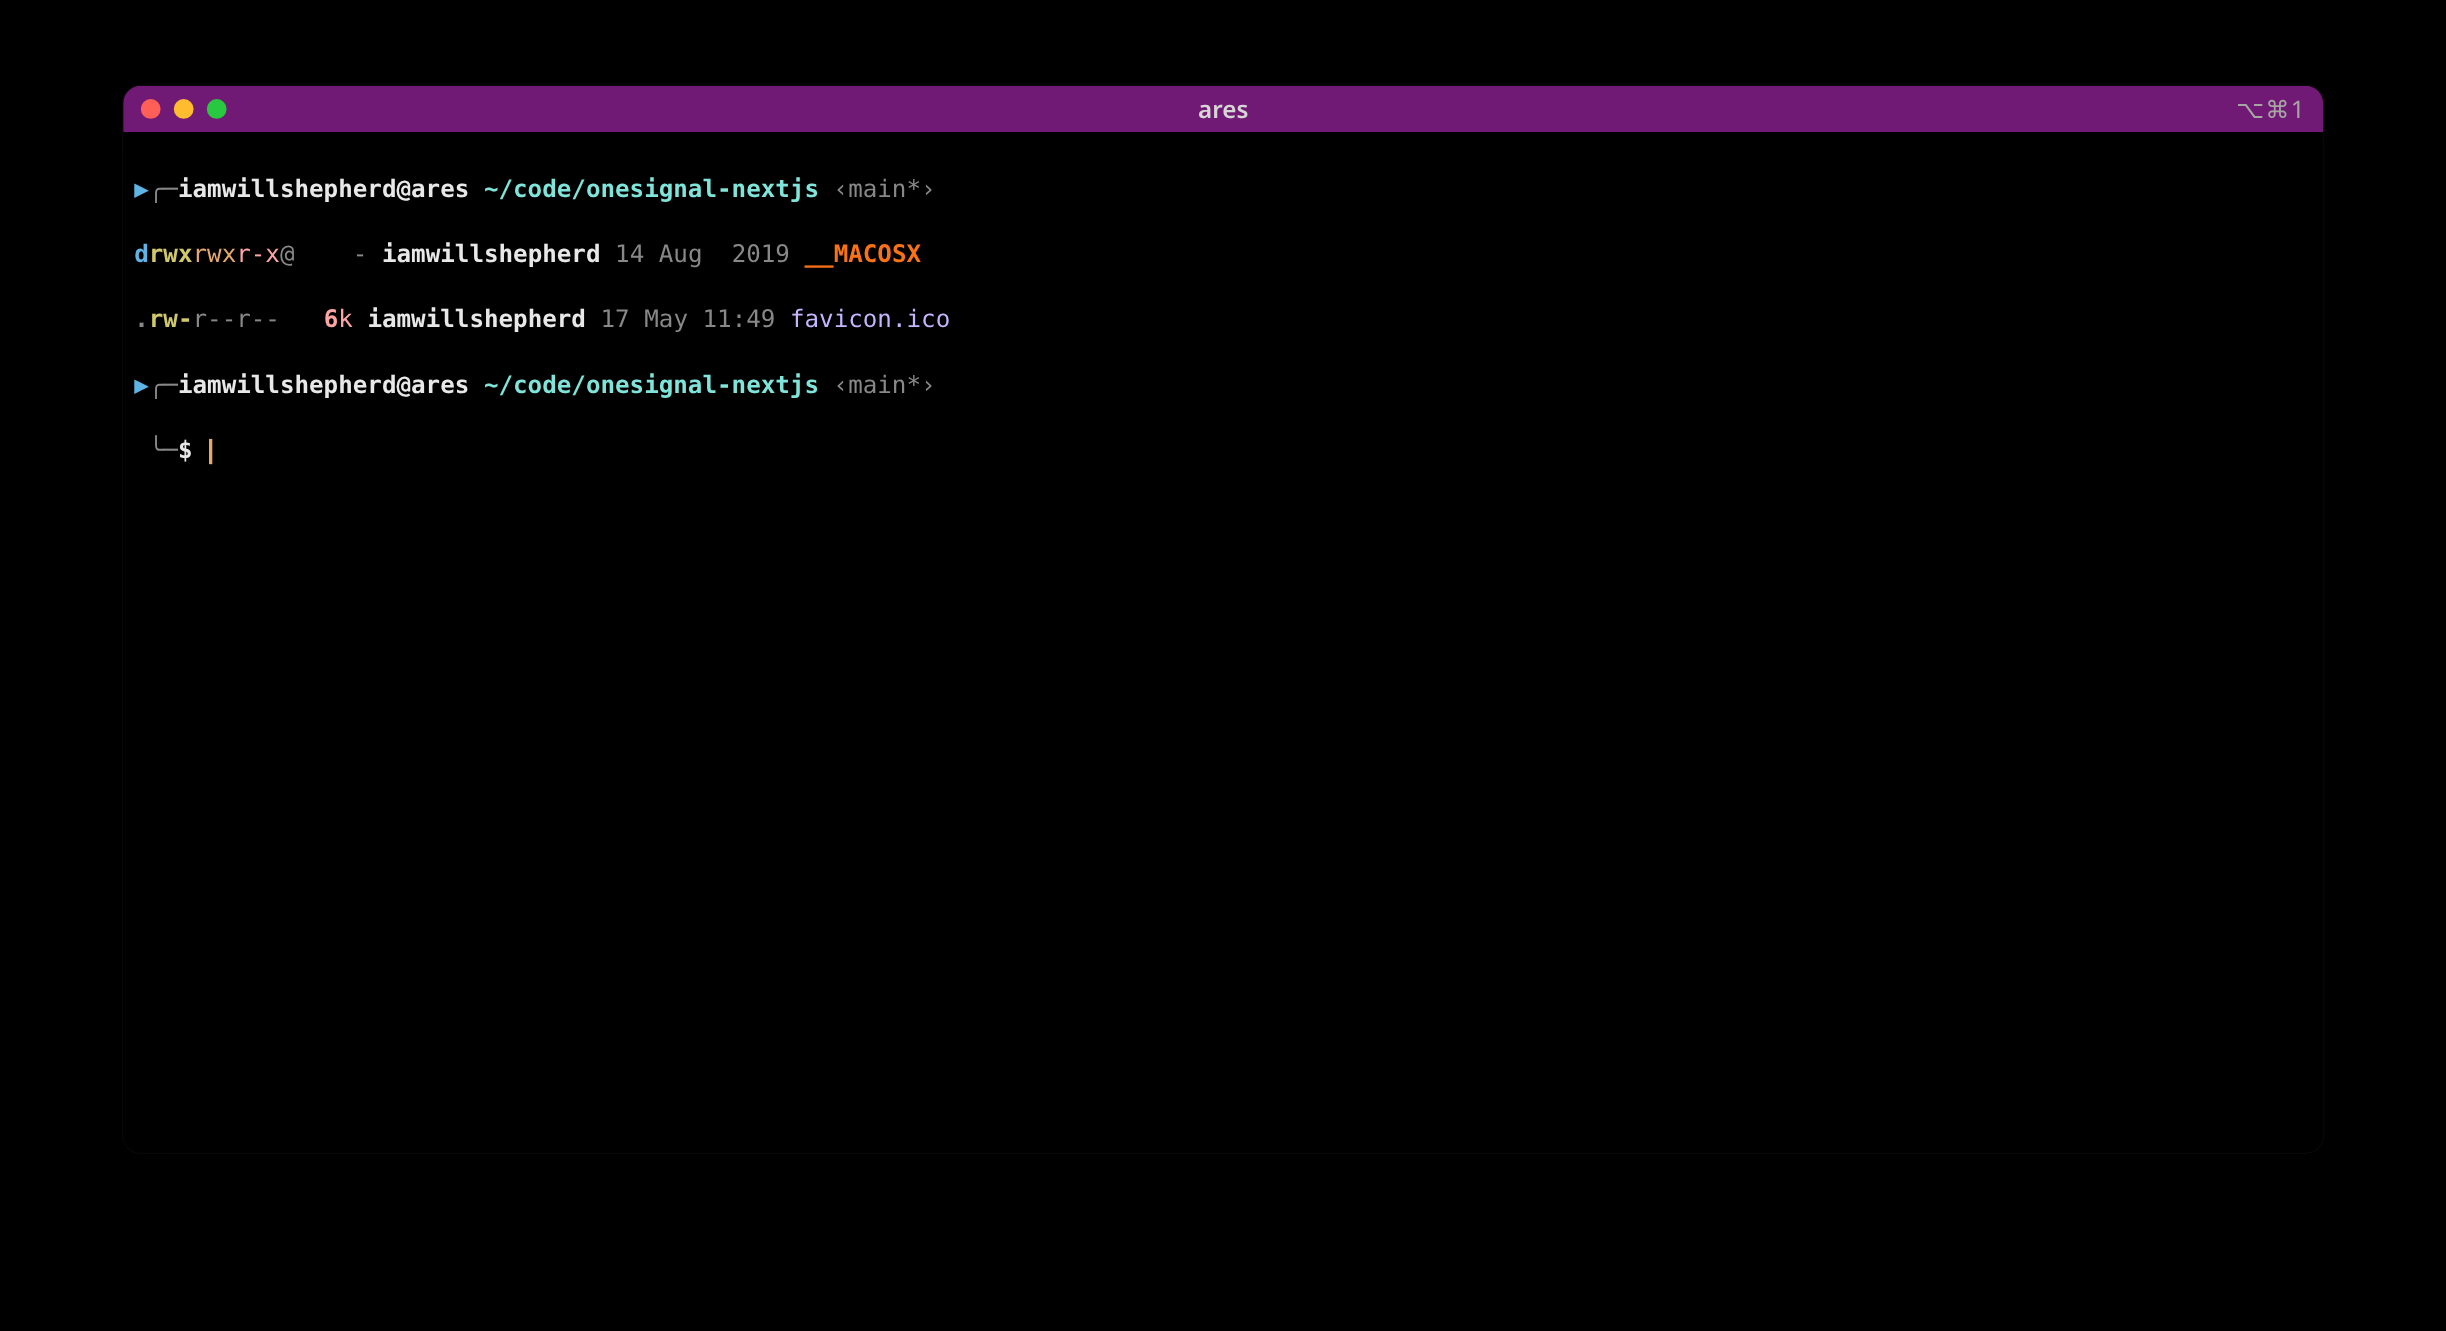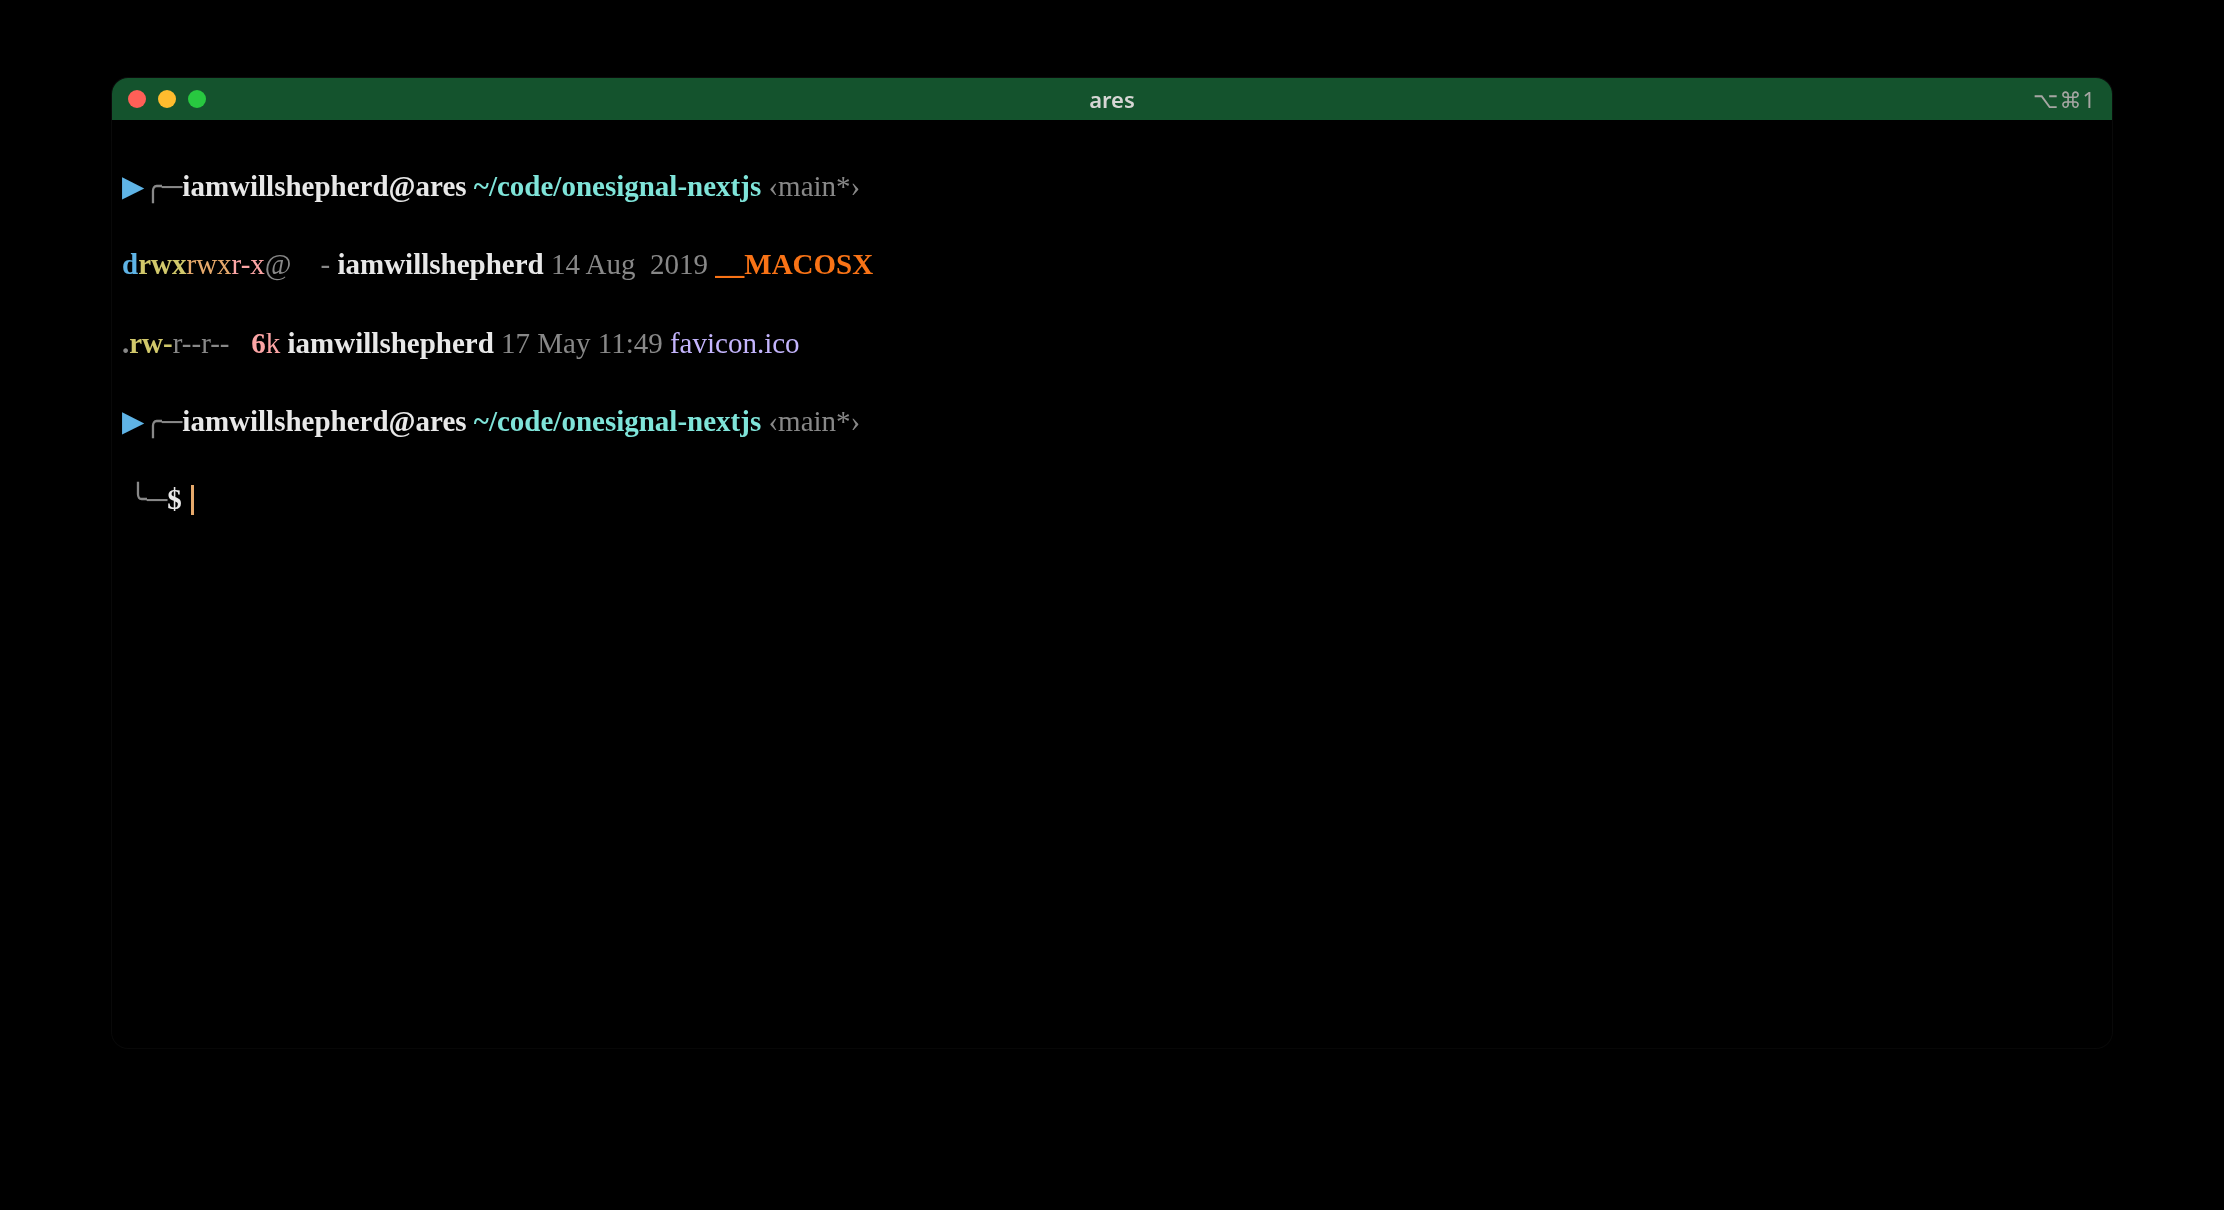--- a/index.html
+++ b/index.html
@@ -18,21 +18,21 @@
     top: 78px;
     width: 2000px;
     height: 970px;
     background: #000;
     border-radius: 16px;
     overflow: hidden;
     box-shadow: 0 30px 80px rgba(0,0,0,0.6), 0 0 0 1px rgba(255,255,255,0.05);
   }
   .titlebar {
     height: 42px;
-    background: #14532d;
+    background: #701a75;
     display: flex;
     align-items: center;
     position: relative;
     padding: 0 16px;
   }
   .traffic {
     display: flex;
     gap: 12px;
     align-items: center;
   }
@@ -54,26 +54,25 @@
   }
   .right-indicator {
     margin-left: auto;
     color: #a6a6a3;
     font-size: 22px;
     font-family: -apple-system, system-ui, sans-serif;
     letter-spacing: 1px;
   }
   .terminal {
     padding: 8px 10px;
-    font-size: 29px;
+    font-size: 22px;
     line-height: 1.35;
     color: #ddd;
     white-space: pre;
     font-weight: 500;
-    font-family: Liberation Serif, serif;
   }
   .line { display: block; }
   .bold { font-weight: 800; }
   .c-blue { color: #5fb4e6; }
   .c-white { color: #e8e8e8; }
   .c-cyan { color: #7fe4d9; }
   .c-gray { color: #888; }
   .c-green { color: #fca5a5; }
   .c-orange { color: #e6a96b; }
   .c-yellow { color: #d1c86b; }

